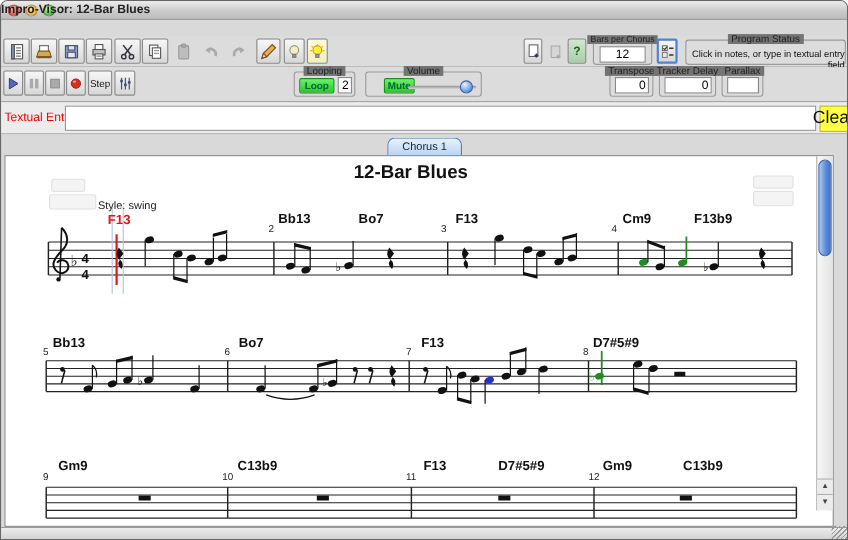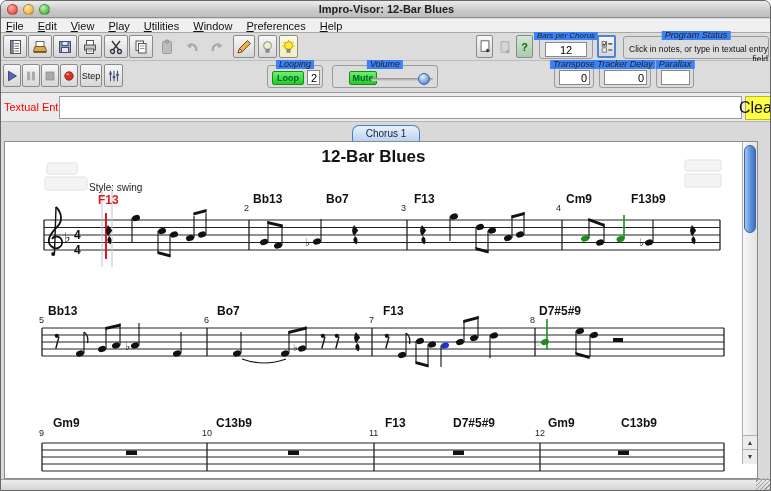--- a/index.html
+++ b/index.html
@@ -6,37 +6,37 @@
   *{box-sizing:border-box;}
   .window{position:relative;width:771px;height:491px;font-family:"Liberation Sans",sans-serif;
           background:#d9d9d9;border:1px solid #666;border-radius:7px 7px 0 0;overflow:hidden;}
   
   .titlebar{position:absolute;left:0;top:0;width:771px;height:17px;
             background:linear-gradient(#ececec,#c9c9c9 60%,#bdbdbd);border-bottom:1px solid #8f8f8f;}
   .tl{position:absolute;top:3px;width:11px;height:11px;border-radius:50%;border:1px solid rgba(0,0,0,.25);}
   .tl.red{left:6px;background:radial-gradient(circle at 35% 30%,#ffb3ab,#ee6055 60%,#c94439);}
   .tl.yellow{left:22px;background:radial-gradient(circle at 35% 30%,#ffe9b0,#f5bd4f 60%,#d39c2d);}
   .tl.green{left:38px;background:radial-gradient(circle at 35% 30%,#c8f0b8,#61c454 60%,#3f9a35);}
-  .titlebar-text{position:absolute;left:0;right:0;top:2px;text-align:center;font-size:11px;font-weight:bold;color:#222;}
+  .titlebar-text{position:absolute;left:0;right:0;top:2px;font-size:11px;font-weight:bold;color:#222;}
   
   .menubar{position:absolute;left:0;top:18px;width:771px;height:14px;background:#f0f0f0;
            border-bottom:1px solid #a8a8a8;display:flex;align-items:center;padding-left:5px;gap:14px;}
   .menu-item{font-size:11px;color:#111;display:inline-block;cursor:default;}
   .menu-item::first-letter{text-decoration:underline;}
   
   .row1{position:absolute;left:0;top:32px;width:771px;height:28px;background:#dcdcdc;border-bottom:1px solid #bdbdbd;}
   .row2{position:absolute;left:0;top:60px;width:771px;height:32px;background:#dcdcdc;border-bottom:1px solid #9a9a9a;}
   .tbtn{position:absolute;height:23px;border:1px solid #8a8a8a;border-radius:2px;
         background:linear-gradient(#f7f7f7,#d7d7d7);display:flex;align-items:center;justify-content:center;}
   .flaticon{position:absolute;display:flex;align-items:center;justify-content:center;}
   .cbtn{position:absolute;top:37px;height:20px;border:1px solid #7a7a7a;border-radius:2px;
         display:flex;align-items:center;justify-content:center;font-size:9px;color:#111;}
   .group{position:absolute;border:1px solid #9a9a9a;border-radius:3px;}
-  .glabel{position:absolute;top:-6px;left:50%;transform:translateX(-50%);background:#3b82f6;
-          padding:0 3px;font-size:9px;color:#222;white-space:nowrap;line-height:1;font-style:italic;}
+  .glabel{position:absolute;top:-6px;left:50%;transform:translateX(-50%);background:#737373;
+          padding:0 3px;font-size:9px;color:#222;white-space:nowrap;line-height:1;}
   .numfield{position:absolute;background:#fff;border:1px solid #888;font-size:11px;
             font-family:"Liberation Sans",sans-serif;padding:0 2px;height:15px;}
   .slider-track{position:absolute;height:3px;background:linear-gradient(#909090,#d8d8d8);border-radius:2px;}
   .slider-knob{position:absolute;width:12px;height:12px;border-radius:50%;top:-5px;
                background:radial-gradient(circle at 35% 28%,#eaf3ff,#7fa9e6 55%,#3f6fc2);border:1px solid #3a62a8;}
   .greenbtn{background:linear-gradient(#6ef06e,#22cc22);border:1px solid #1d8a1d;border-radius:2px;
             font-size:9px;font-weight:bold;color:#063;display:flex;align-items:center;justify-content:center;position:absolute;}
   
   .textrow{position:absolute;left:0;top:92px;width:771px;height:29px;background:#ececec;border-bottom:1px solid #b5b5b5;}
   .textual-label{position:absolute;left:3px;top:8px;font-size:11px;color:#ff0000;}
@@ -73,30 +73,20 @@
 
 <div class="window">
 
   <div class="titlebar">
     <div class="tl red"></div>
     <div class="tl yellow"></div>
     <div class="tl green"></div>
     <div class="titlebar-text">Impro-Visor: 12-Bar Blues</div>
   </div>
 
-  <div class="menubar">
-    <span class="menu-item">File</span>
-    <span class="menu-item">Edit</span>
-    <span class="menu-item">View</span>
-    <span class="menu-item">Play</span>
-    <span class="menu-item">Utilities</span>
-    <span class="menu-item">Window</span>
-    <span class="menu-item">Preferences</span>
-    <span class="menu-item">Help</span>
-  </div>
 
   <div class="row1">
     <div class="tbtn" style="left:2px;top:2px;width:24px;">
       <svg width="16" height="16" viewBox="0 0 16 16">
           <rect x="3.5" y="1.5" width="10" height="13" fill="#fff" stroke="#555"></rect>
           <rect x="3.5" y="1.5" width="2.6" height="13" fill="#8090b8" stroke="#555"></rect>
           <line x1="7.5" y1="4.5" x2="12" y2="4.5" stroke="#777"></line>
           <line x1="7.5" y1="7" x2="12" y2="7" stroke="#777"></line>
           <line x1="7.5" y1="9.5" x2="12" y2="9.5" stroke="#777"></line>
           <line x1="7.5" y1="12" x2="12" y2="12" stroke="#777"></line>

